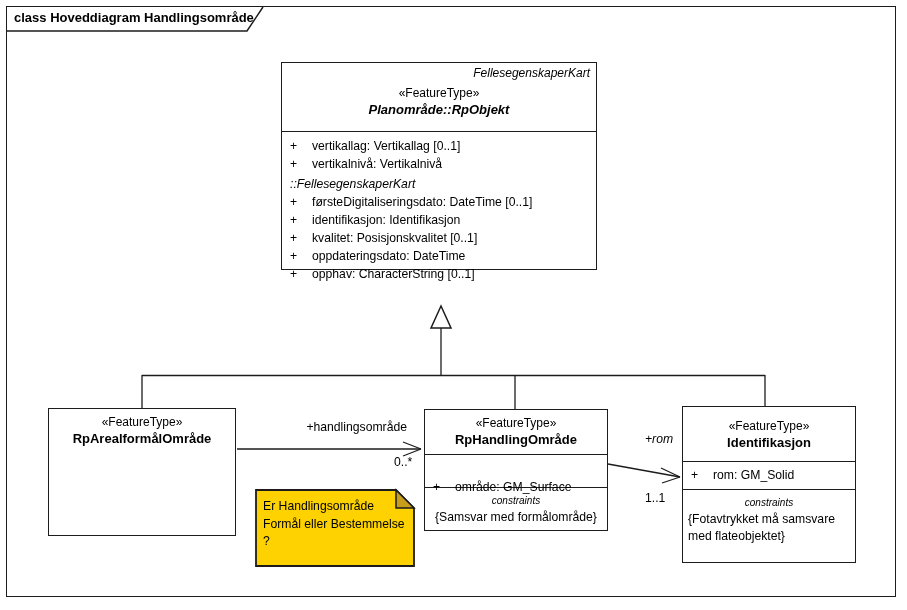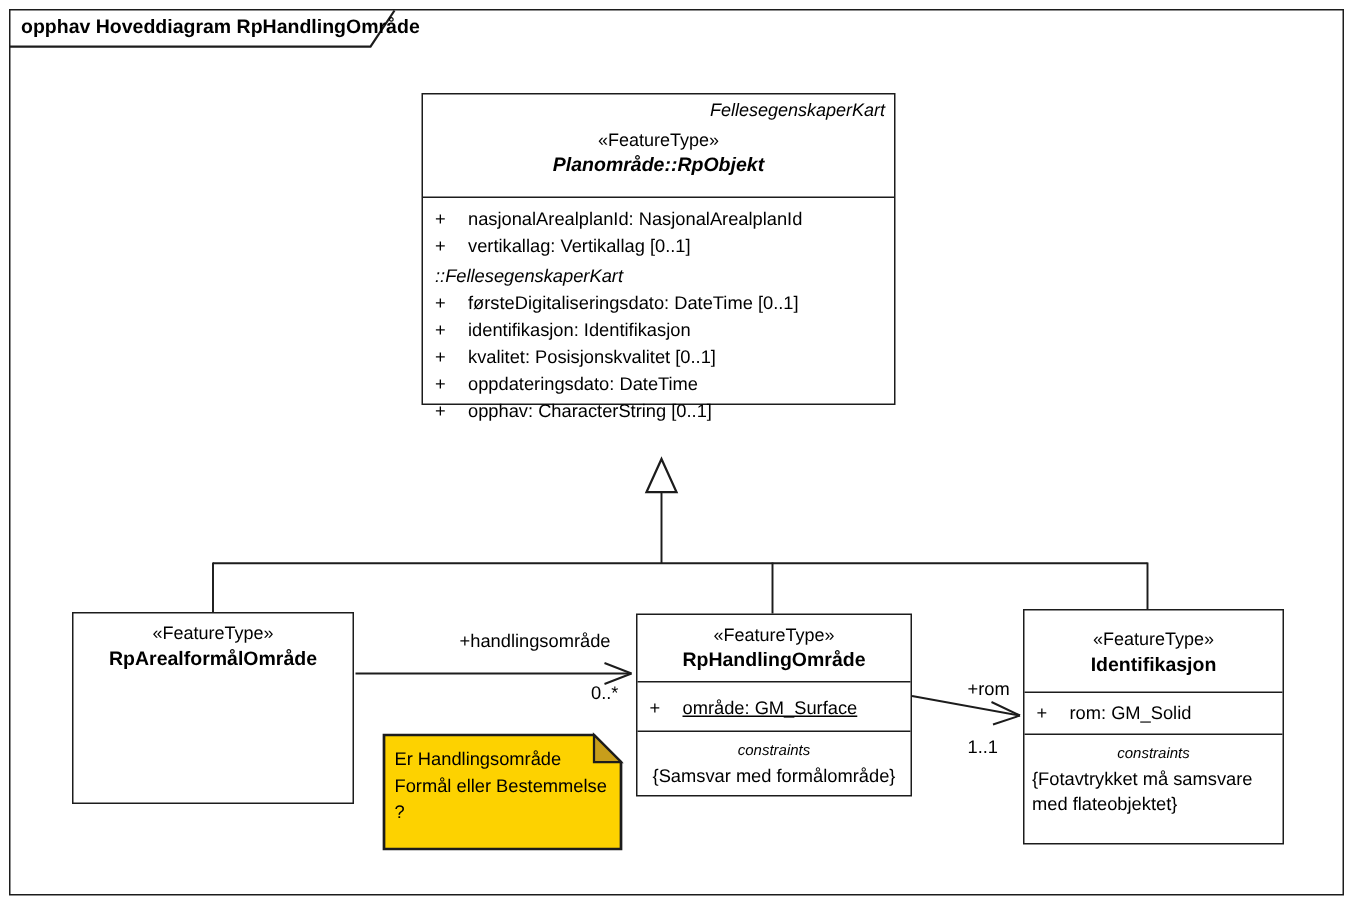--- a/index.html
+++ b/index.html
@@ -51,34 +51,34 @@
 
     <line x1="608" y1="464" x2="680" y2="477" stroke="#1c1c1c" stroke-width="1.3"></line>
     <path d="M680,477 L661,468 M680,477 L662,483" fill="none" stroke="#1c1c1c" stroke-width="1.3"></path>
 
     <g>
       <polygon points="256,490 396,490 414,508 414,566 256,566" fill="#fdd200" stroke="#1c1c1c" stroke-width="1.8"></polygon>
       <polygon points="396,490 396,508 414,508" fill="#c79e1b" stroke="#1c1c1c" stroke-width="1.5"></polygon>
     </g>
   </svg>
 
-  <span class="tab-label">opphav Hoveddiagram RpHandlingOmråde</span>
+  <span class="tab-label">class Hoveddiagram Handlingsområde</span>
 
   <div class="uml-box" style="left:281px;top:62px;width:316px;height:208px;">
     <div class="compartment" style="height:68px;">
       <span class="pkg-label">FellesegenskaperKart</span>
       <span class="stereotype" style="padding-top:5px;">«FeatureType»</span>
       <span class="cls-name it">Planområde::RpObjekt</span>
     </div>
     <div class="compartment sep attrs" style="height:173px;">
       <div class="attr-row">
-        <span class="vis">+</span><span>nasjonalArealplanId: NasjonalArealplanId</span>
+        <span class="vis">+</span><span>vertikallag: Vertikallag [0..1]</span>
       </div>
       <div class="attr-row">
-        <span class="vis">+</span><span>vertikallag: Vertikallag [0..1]</span>
+        <span class="vis">+</span><span>vertikalnivå: Vertikalnivå</span>
       </div>
       <div class="attr-row sec" style="height:20px;line-height:22px;">
         <span>::FellesegenskaperKart</span>
       </div>
       <div class="attr-row">
         <span class="vis">+</span><span>førsteDigitaliseringsdato: DateTime [0..1]</span>
       </div>
       <div class="attr-row">
         <span class="vis">+</span><span>identifikasjon: Identifikasjon</span>
       </div>
@@ -99,21 +99,21 @@
       <span class="stereotype">«FeatureType»</span>
       <span class="cls-name">RpArealformålOmråde</span>
     </div>
   </div>
 
   <div class="uml-box" style="left:424px;top:409px;width:184px;height:122px;">
     <div class="compartment hdr-pad" style="height:44px;">
       <span class="stereotype">«FeatureType»</span>
       <span class="cls-name">RpHandlingOmråde</span>
     </div>
-    <div class="compartment sep" style="height:33px;padding-top:8px;text-decoration:underline;">
+    <div class="compartment sep" style="height:33px;padding-top:23px;">
       <div class="attr-row">
         <span class="vis">+</span><span>område: GM_Surface</span>
       </div>
     </div>
     <div class="compartment sep">
       <span class="constraints-label">constraints</span>
       <span class="constraint-line c-center">{Samsvar med formålområde}</span>
     </div>
   </div>
 
@@ -129,21 +129,21 @@
     </div>
     <div class="compartment sep">
       <span class="constraints-label">constraints</span>
       <span class="constraint-line c-left">{Fotavtrykket må samsvare</span>
       <span class="constraint-line c-left">med flateobjektet}</span>
     </div>
   </div>
 
   <span class="edge-label" style="right:500px;top:420px;">+handlingsområde</span>
   <span class="edge-label" style="left:394px;top:455px;">0..*</span>
-  <span class="edge-label" style="left:645px;top:452px;">+rom</span>
+  <span class="edge-label" style="left:645px;top:432px;font-style:italic;">+rom</span>
   <span class="edge-label" style="left:645px;top:491px;">1..1</span>
 
   <div class="note-text">
     <span class="constraint-line c-left" style="padding-left:0;line-height:17.5px;">Er Handlingsområde</span>
     <span class="constraint-line c-left" style="padding-left:0;line-height:17.5px;">Formål eller Bestemmelse</span>
     <span class="constraint-line c-left" style="padding-left:0;line-height:17.5px;">?</span>
   </div>
 
 </div>
 

